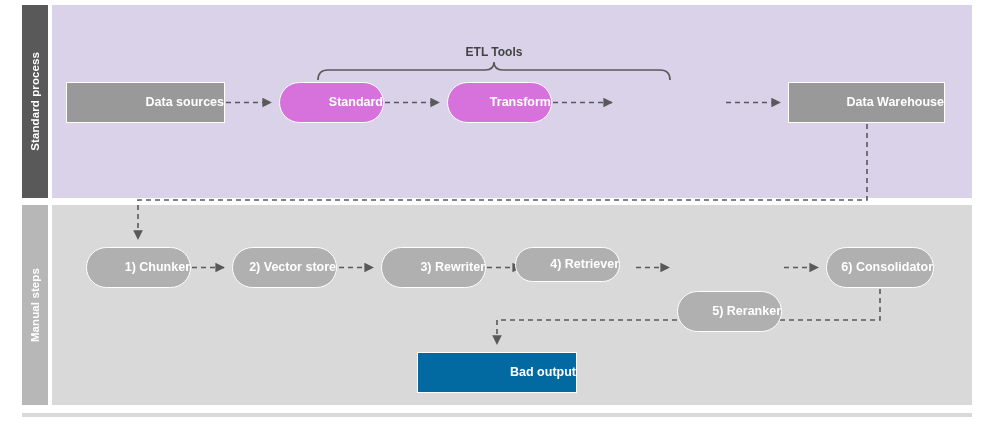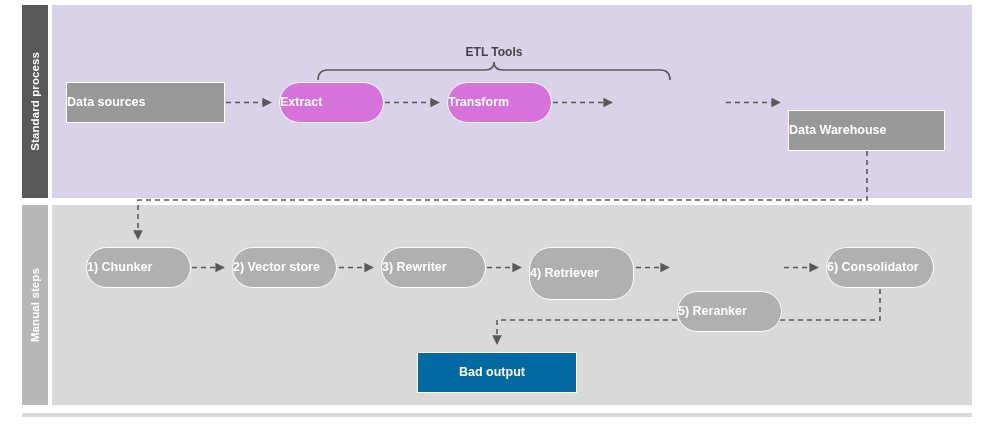--- a/index.html
+++ b/index.html
@@ -17,40 +17,40 @@
 
   #lane1-header{left:22px;top:5px;width:26px;height:193px;background:#595959;}
   #lane1-body{left:52px;top:5px;width:920px;height:193px;background:#d9d2e9;}
 
   #lane2-header{left:22px;top:205px;width:26px;height:200px;background:#b7b7b7;}
   #lane2-body{left:52px;top:205px;width:920px;height:200px;background:#d9d9d9;}
 
   #bottom-rule{position:absolute;left:22px;top:413px;width:950px;height:4px;background:#d9d9d9;}
 
   
-  .node{position:absolute;display:flex;align-items:center;justify-content:flex-start;
+  .node{position:absolute;display:flex;align-items:center;justify-content:flex-end;
         text-align:center;color:#ffffff;font-weight:bold;font-size:12.5px;
         line-height:1.15;box-sizing:border-box;border:1.5px solid #ffffff;}
   .rect{border-radius:0;}
   .pill{border-radius:22px;}
   .grey{background:#999999;}
   .purple{background:#d772dd;}
   .step{background:#b0b0b0;}
   .yellow{background:#0369a1;padding-left:41px;}
 
   #n-datasources{left:66px;top:82px;width:159px;height:41px;}
   #n-extract    {left:279px;top:82px;width:105px;height:41px;}
   #n-transform  {left:447px;top:82px;width:105px;height:41px;}
   #n-load       {left:620px;top:82px;width:105px;height:41px;}
-  #n-warehouse  {left:788px;top:82px;width:157px;height:41px;margin-top:28px;}
+  #n-warehouse  {left:788px;top:82px;width:157px;height:41px;}
 
   #s-chunker      {left:86px;top:247px;width:105px;height:41px;}
   #s-vector       {left:232px;top:247px;width:105px;height:41px;}
   #s-rewriter     {left:381px;top:247px;width:105px;height:41px;}
-  #s-retriever    {left:529px;top:247px;width:105px;height:53px;}
+  #s-retriever    {left:515px;top:247px;width:105px;height:35px;}
   #s-reranker     {left:677px;top:247px;width:105px;height:41px;margin-top:44px;}
   #s-consolidator {left:826px;top:247px;width:108px;height:41px;}
 
   #n-badoutput {left:417px;top:352px;width:160px;height:41px;}
 
   
   #etl-label{position:absolute;left:380px;top:45px;width:228px;text-align:center;
              font-size:12px;font-weight:bold;color:#434343;}
 
   svg.overlay{position:absolute;left:0;top:0;width:1003px;height:430px;
@@ -99,21 +99,21 @@
 
     <path fill="none" stroke="#595959" stroke-width="1.6" d="M 318 80 Q 318 70 328 70 L 485 70 Q 494 70 494 62 Q 494 70 503 70 L 660 70 Q 670 70 670 80"></path>
   </svg>
 
   <div id="etl-label">ETL Tools</div>
 
   <div class="node rect grey" id="n-datasources">
     <span>Data sources</span>
   </div>
   <div class="node pill purple" id="n-extract">
-    <span>Extract</span>
+    <span>Standard</span>
   </div>
   <div class="node pill purple" id="n-transform">
     <span>Transform</span>
   </div>
   <div class="node rect grey" id="n-warehouse">
     <span>Data Warehouse</span>
   </div>
 
   <div class="node pill step" id="s-chunker">
     <span>1) Chunker</span>

